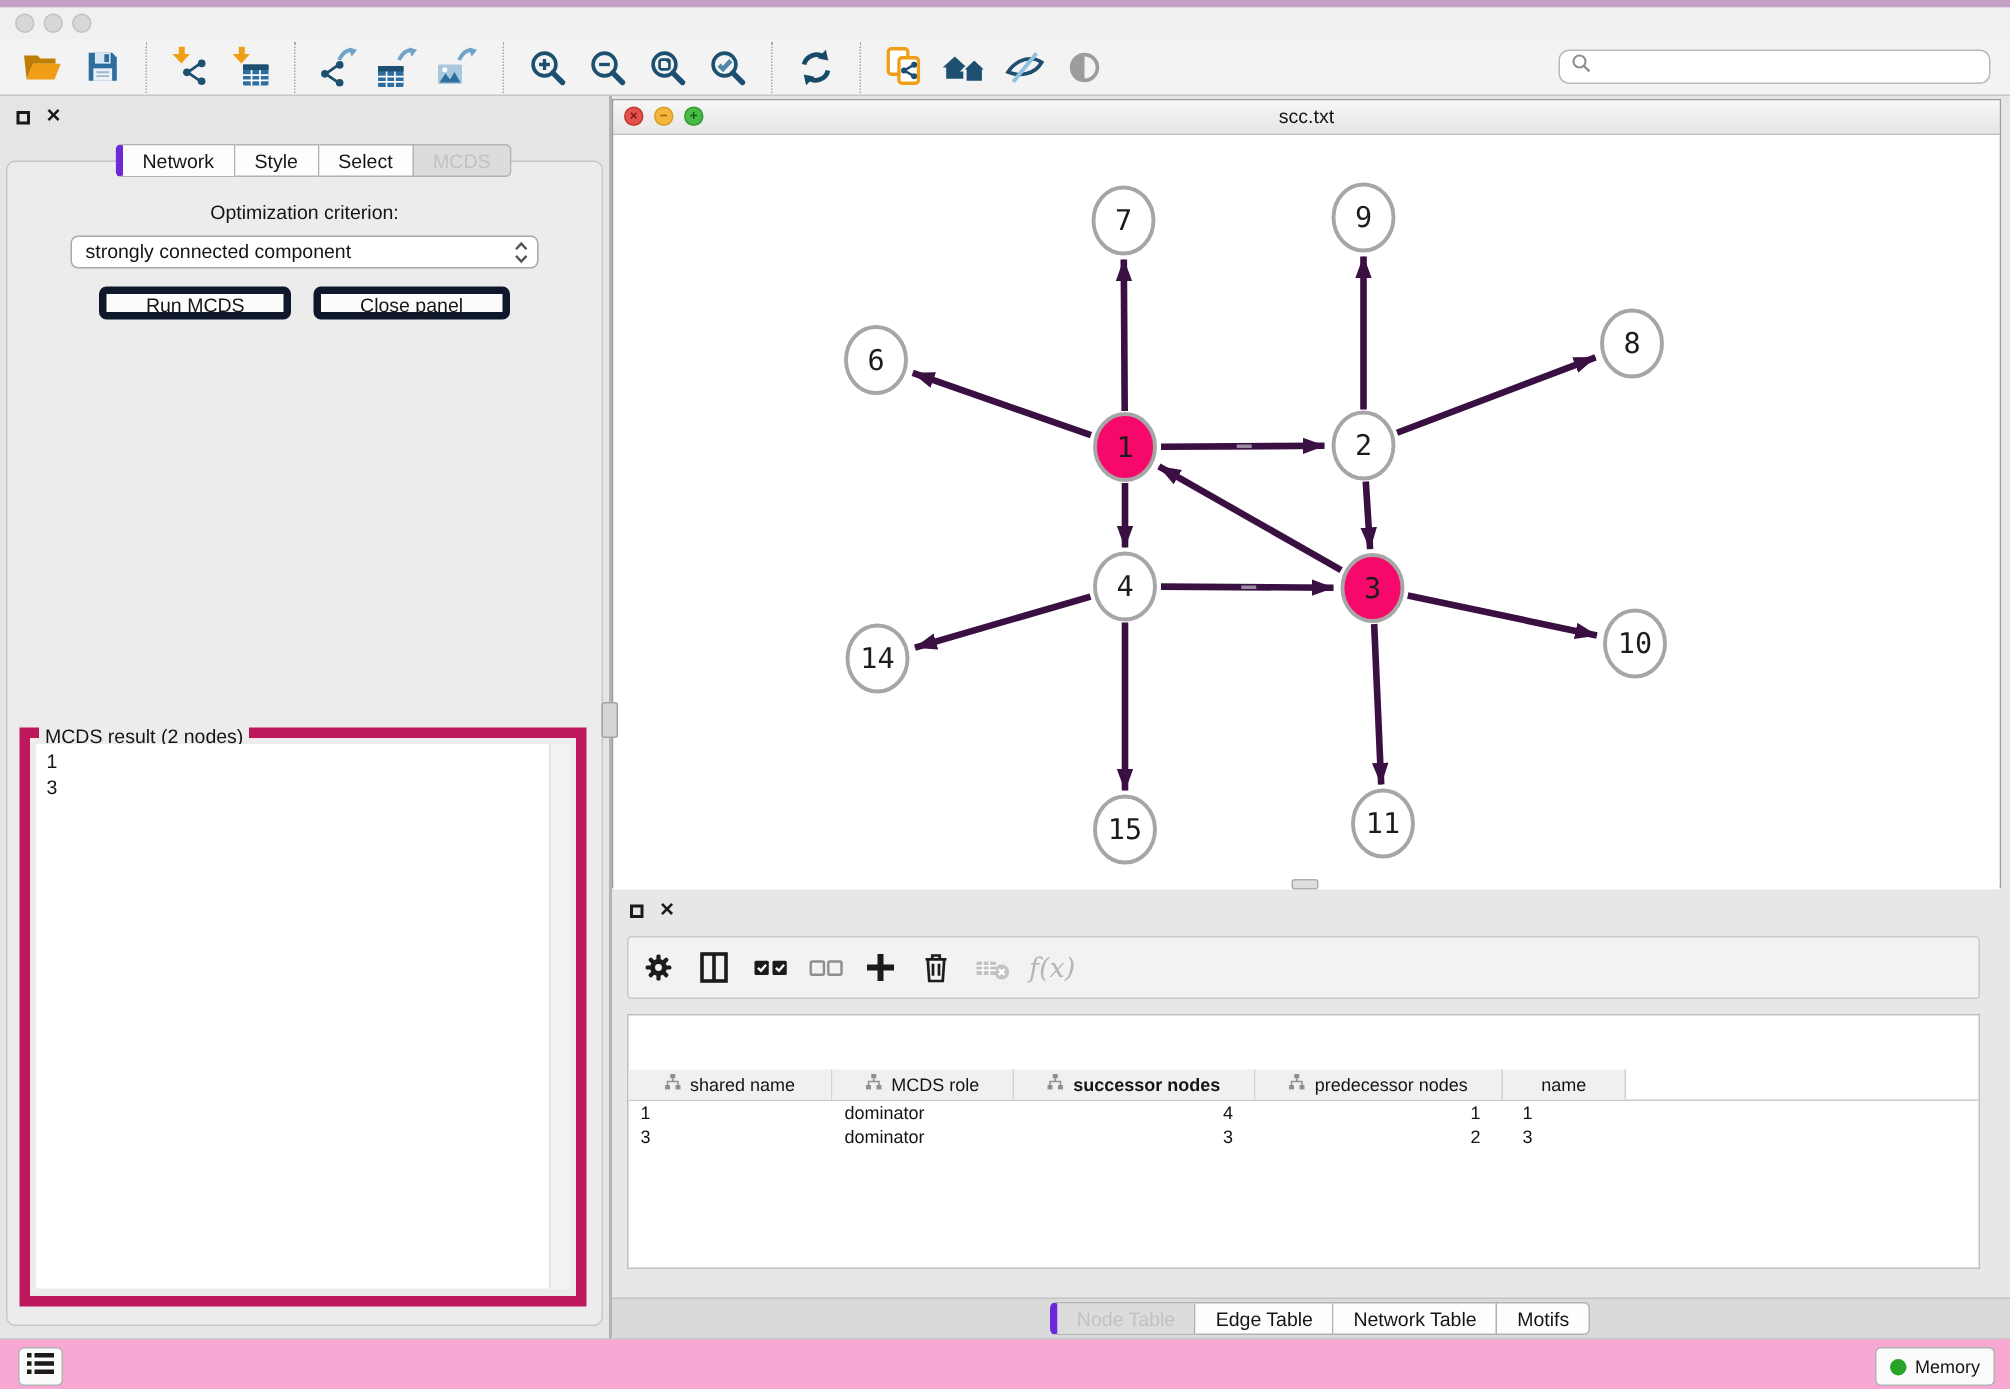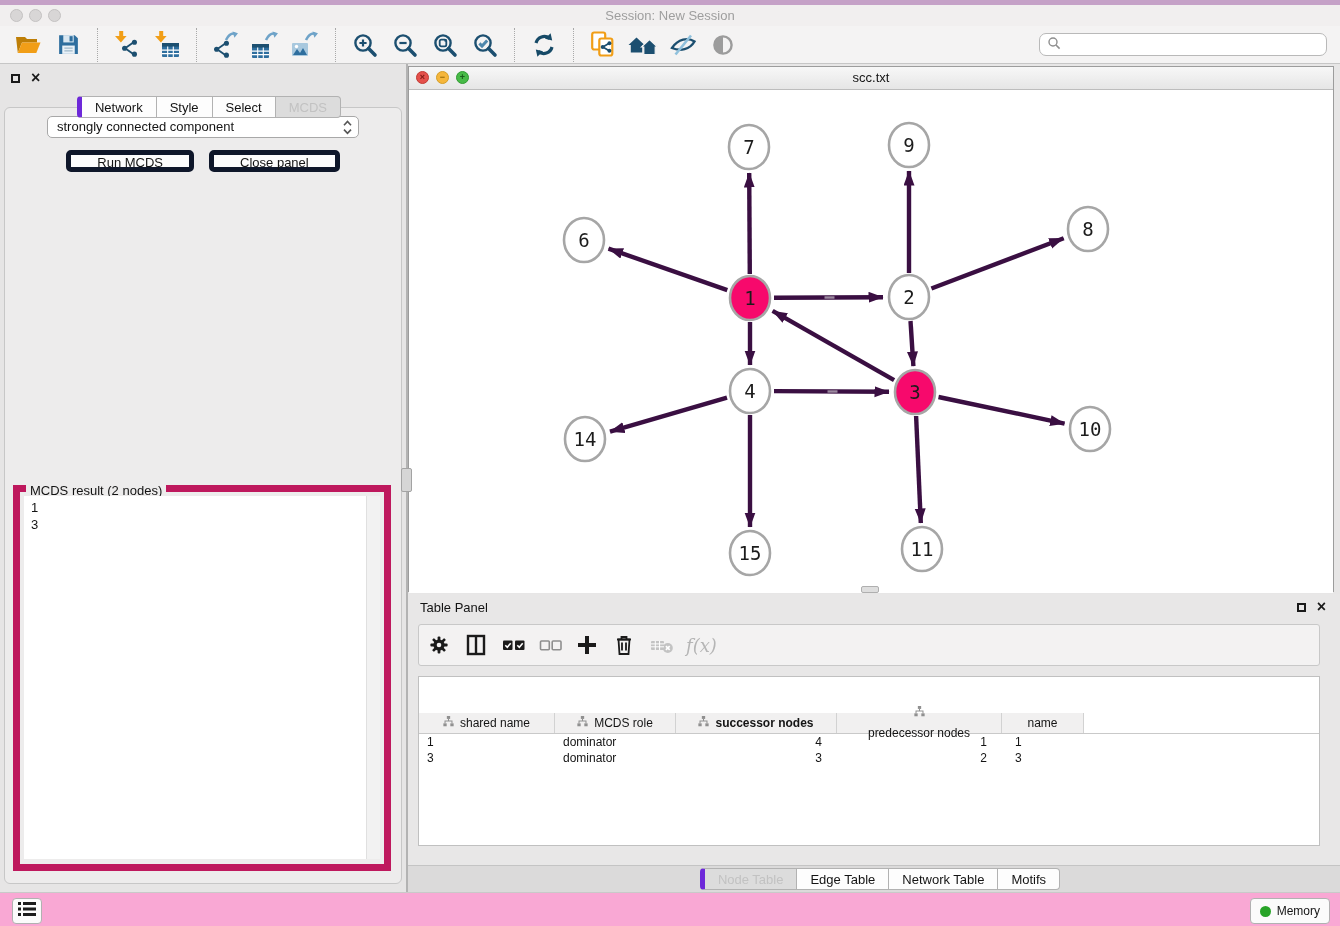--- a/index.html
+++ b/index.html
@@ -87,21 +87,20 @@
 <div class="app">
 
   <div class="desktop-strip"></div>
 
   <div class="titlebar">
     <div class="traffic-inactive">
       <div class="dot"></div>
       <div class="dot"></div>
       <div class="dot"></div>
     </div>
-    <div class="title-text">Session: New Session</div>
   </div>
 
   <div class="toolbar">
     <div class="tb-btn">
         <svg width="28" height="26" viewBox="0 0 28 26">
           <path d="M2 5h9l2 2h10v3.5H8L3.8 21z" fill="#BE7E06"></path>
           <path d="M3.8 21l4.2-10.5h18.5L22.3 21z" fill="#F19E17"></path>
         </svg>
       </div>
       <div class="tb-btn">
@@ -261,20 +260,21 @@
         <span class="win-close">×</span>
       </span>
     </div>
     <div class="cp-tabs" id="cp-tabs">
         <div class="seg-tab">Network</div>
         <div class="seg-tab">Style</div>
         <div class="seg-tab">Select</div>
         <div class="seg-tab selected">MCDS</div>
       </div>
     <div class="cp-body">
+      <div class="opt-label">Optimization criterion:</div>
       <div class="dropdown">
         <div class="dropdown-value">strongly connected component</div>
         <span class="dropdown-stepper">
           <svg width="11" height="17" viewBox="0 0 11 17">
               <path d="M2 6.2L5.5 2.4L9 6.2" fill="none" stroke="#555" stroke-width="1.6"></path>
               <path d="M2 10.6L5.5 14.4L9 10.6" fill="none" stroke="#555" stroke-width="1.6"></path>
             </svg>
         </span>
       </div>
       <div class="btn-row">
@@ -372,21 +372,20 @@
           <g>
             <ellipse cx="513" cy="459" rx="20" ry="22" fill="#FFFFFF" stroke="#A6A6A6" stroke-width="2.6"></ellipse>
             <text x="513" y="465.5" text-anchor="middle" font-size="19" font-family="DejaVu Sans Mono, monospace" fill="#1C1C1C">11</text>
           </g>
         </svg></div>
     <div class="net-grip"></div>
   </div>
 
   <div class="table-panel">
     <div class="panel-header" style="padding:0 14px 0 12px;height:26px;">
-      <span class="panel-title">Table Panel</span>
       <span class="win-btns">
         <span class="win-float"></span>
         <span class="win-close">×</span>
       </span>
     </div>
     <div class="tp-toolbar" id="tp-toolbar">
         <div class="tpi">
           <svg width="24" height="24" viewBox="0 0 24 24">
             <rect x="10.6" y="3.4" width="2.8" height="17.2" rx="1" transform="rotate(0 12 12)" fill="#1B1B1B"></rect>
             <rect x="10.6" y="3.4" width="2.8" height="17.2" rx="1" transform="rotate(45 12 12)" fill="#1B1B1B"></rect>
@@ -473,21 +472,21 @@
             <span><svg width="11" height="11" viewBox="0 0 12 12">
                 <g fill="#909090">
                   <rect x="4.2" y="0" width="3.6" height="3.2"></rect>
                   <rect x="0.4" y="8" width="3.6" height="3.2"></rect>
                   <rect x="8" y="8" width="3.6" height="3.2"></rect>
                 </g>
                 <path d="M6 3.2v2.3M2.2 8V5.5h7.6V8" fill="none" stroke="#909090" stroke-width="1.1"></path>
               </svg></span>
             <span>successor nodes</span>
           </div>
-          <div class="th" style="width: 165px; flex-direction: column;">
+          <div class="th" style="width: 165px;">
             <span><svg width="11" height="11" viewBox="0 0 12 12">
                 <g fill="#909090">
                   <rect x="4.2" y="0" width="3.6" height="3.2"></rect>
                   <rect x="0.4" y="8" width="3.6" height="3.2"></rect>
                   <rect x="8" y="8" width="3.6" height="3.2"></rect>
                 </g>
                 <path d="M6 3.2v2.3M2.2 8V5.5h7.6V8" fill="none" stroke="#909090" stroke-width="1.1"></path>
               </svg></span>
             <span>predecessor nodes</span>
           </div>

